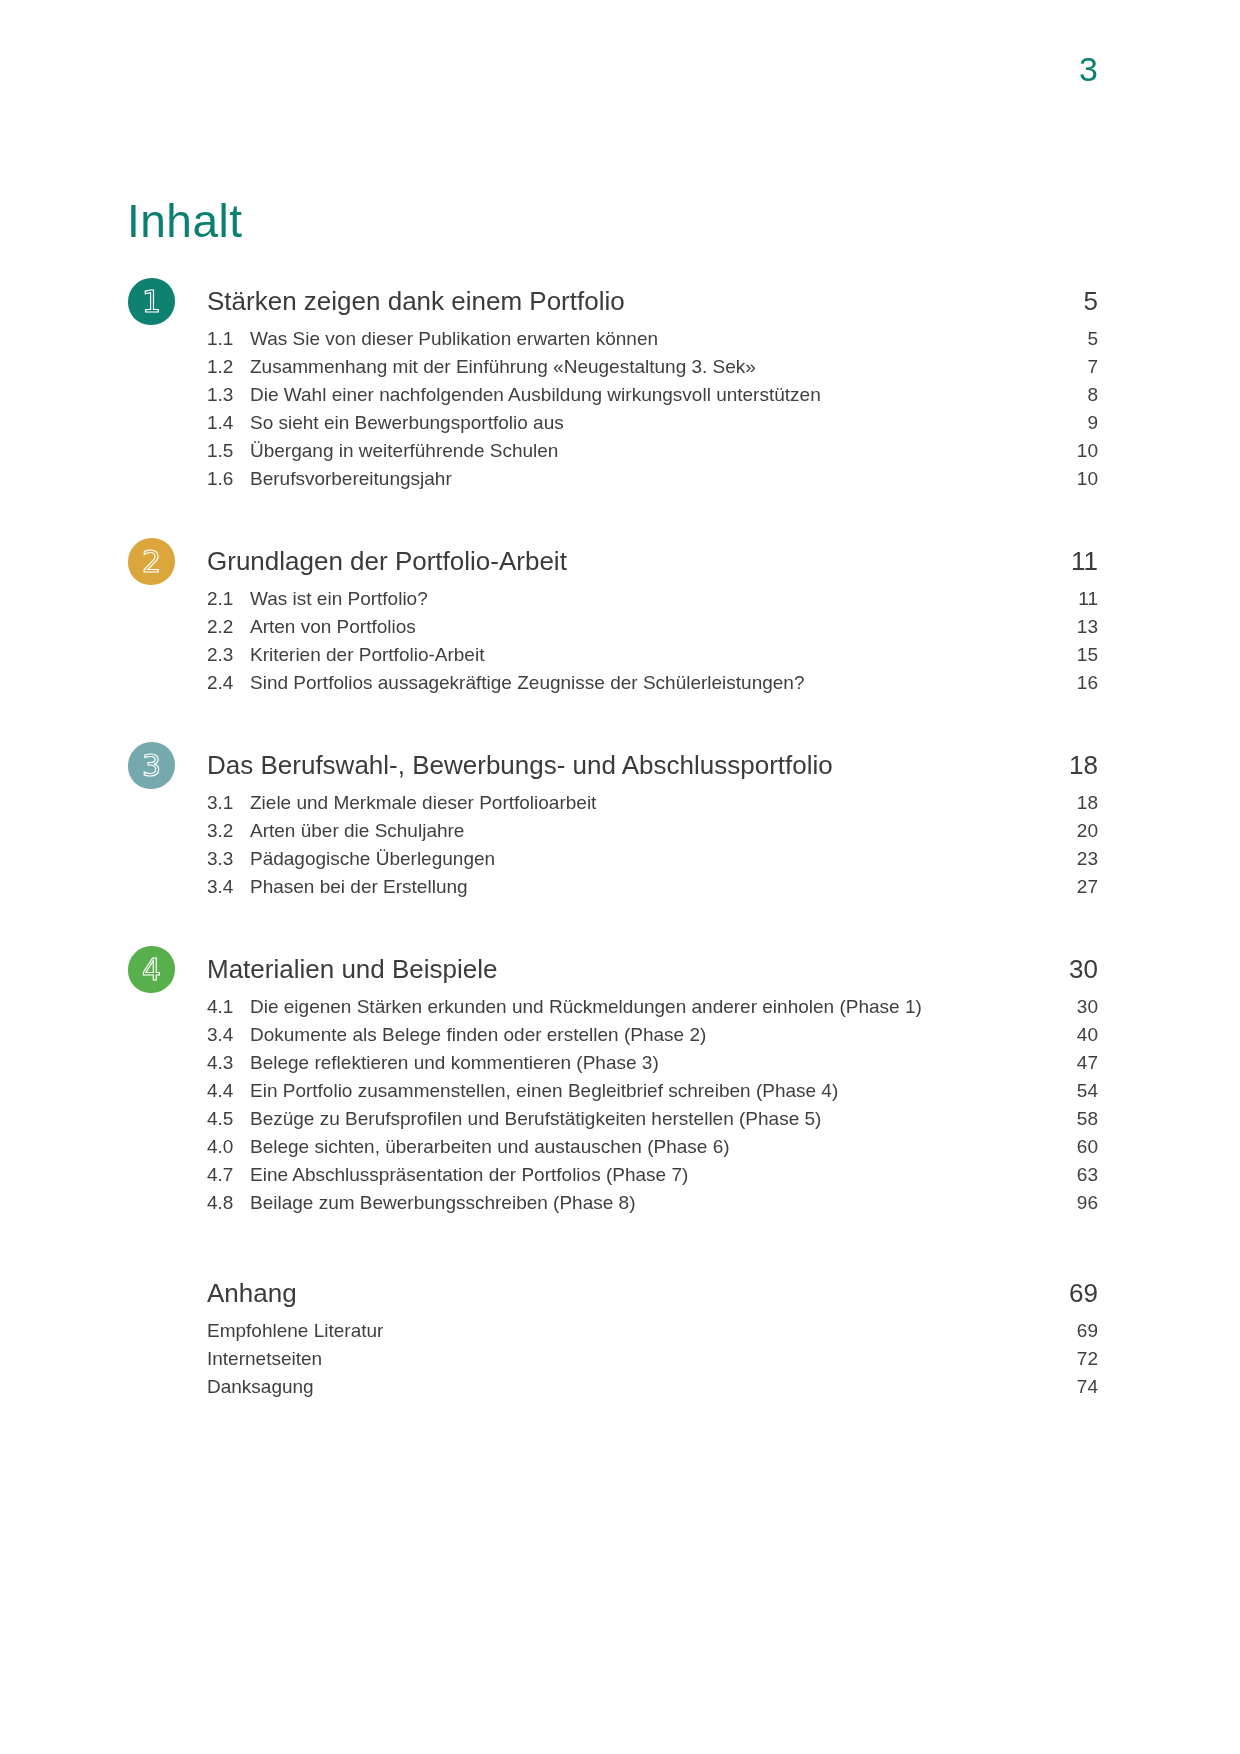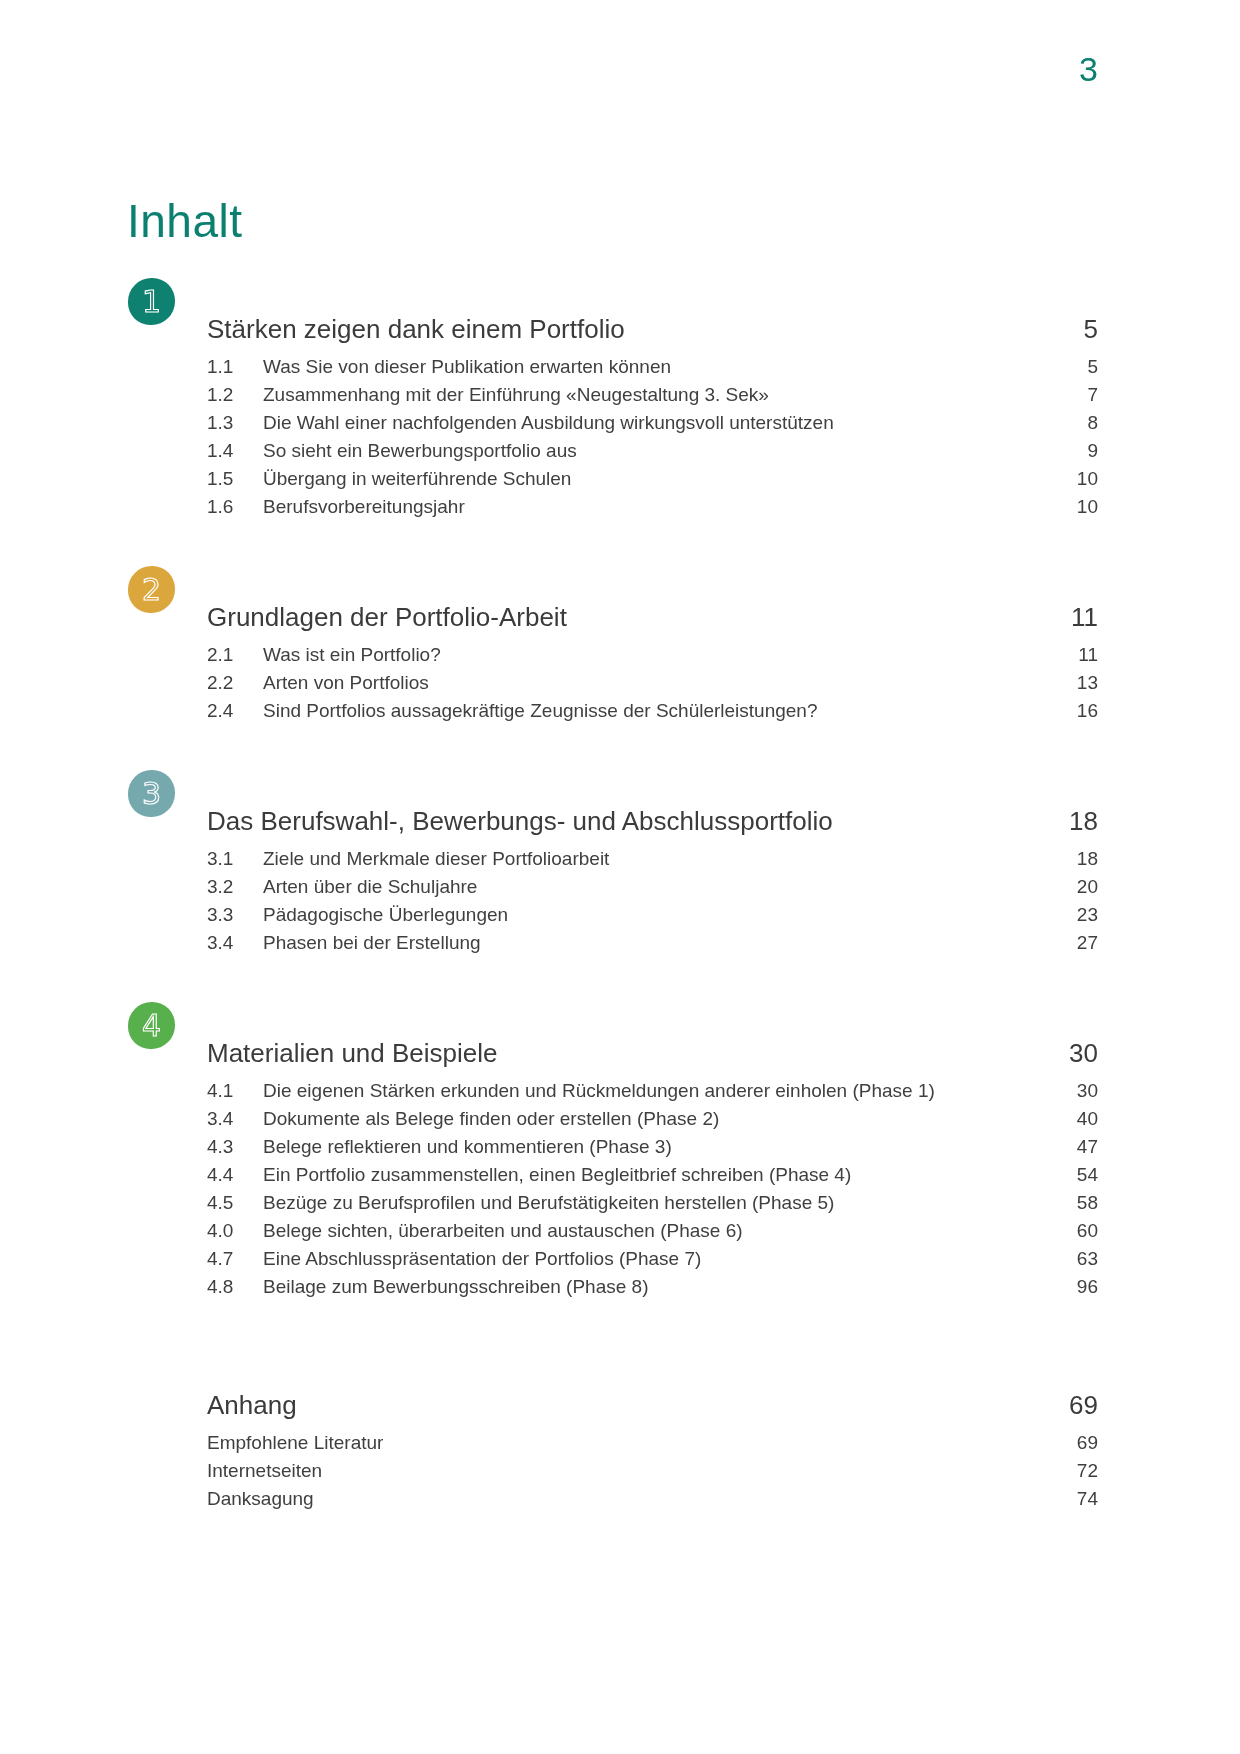--- a/index.html
+++ b/index.html
@@ -59,31 +59,29 @@
   }
   .chapter-body { flex: 1 1 auto; min-width: 0; }
   .head-row {
     display: flex;
     align-items: flex-start;
     font-size: 26px;
     line-height: 32px;
     margin-bottom: 8px;
     font-weight: 400;
     color: #3b3b3b;
-    margin-top: 28px;
   }
   .head-title { flex: 1 1 auto; }
   .head-page { flex: none; text-align: right; }
   .item-row {
     display: flex;
     align-items: baseline;
     font-size: 19px;
     line-height: 28px;
     color: #3f3f3f;
-    gap: 13px;
   }
   .item-num { flex: none; width: 43px; }
   .item-title { flex: 1 1 auto; padding-right: 12px; }
   .item-page { flex: none; text-align: right; }
   .appendix .item-row { line-height: 28px; }
 </style>
 </head>
 <body>
 
 <div class="page">
@@ -157,20 +155,25 @@
           <span class="item-num">2.1</span>
           <span class="item-title">Was ist ein Portfolio?</span>
           <span class="item-page">11</span>
         </div>
         <div class="item-row">
           <span class="item-num">2.2</span>
           <span class="item-title">Arten von Portfolios</span>
           <span class="item-page">13</span>
         </div>
         <div class="item-row">
+          <span class="item-num">2.3</span>
+          <span class="item-title">Kriterien der Portfolio-Arbeit</span>
+          <span class="item-page">15</span>
+        </div>
+        <div class="item-row">
           <span class="item-num">2.4</span>
           <span class="item-title">Sind Portfolios aussagekräftige Zeugnisse der Schülerleistungen?</span>
           <span class="item-page">16</span>
         </div>
       </div>
     </section>
 
     <section class="chapter">
       <div class="badge-col">
         <span class="badge c3">

